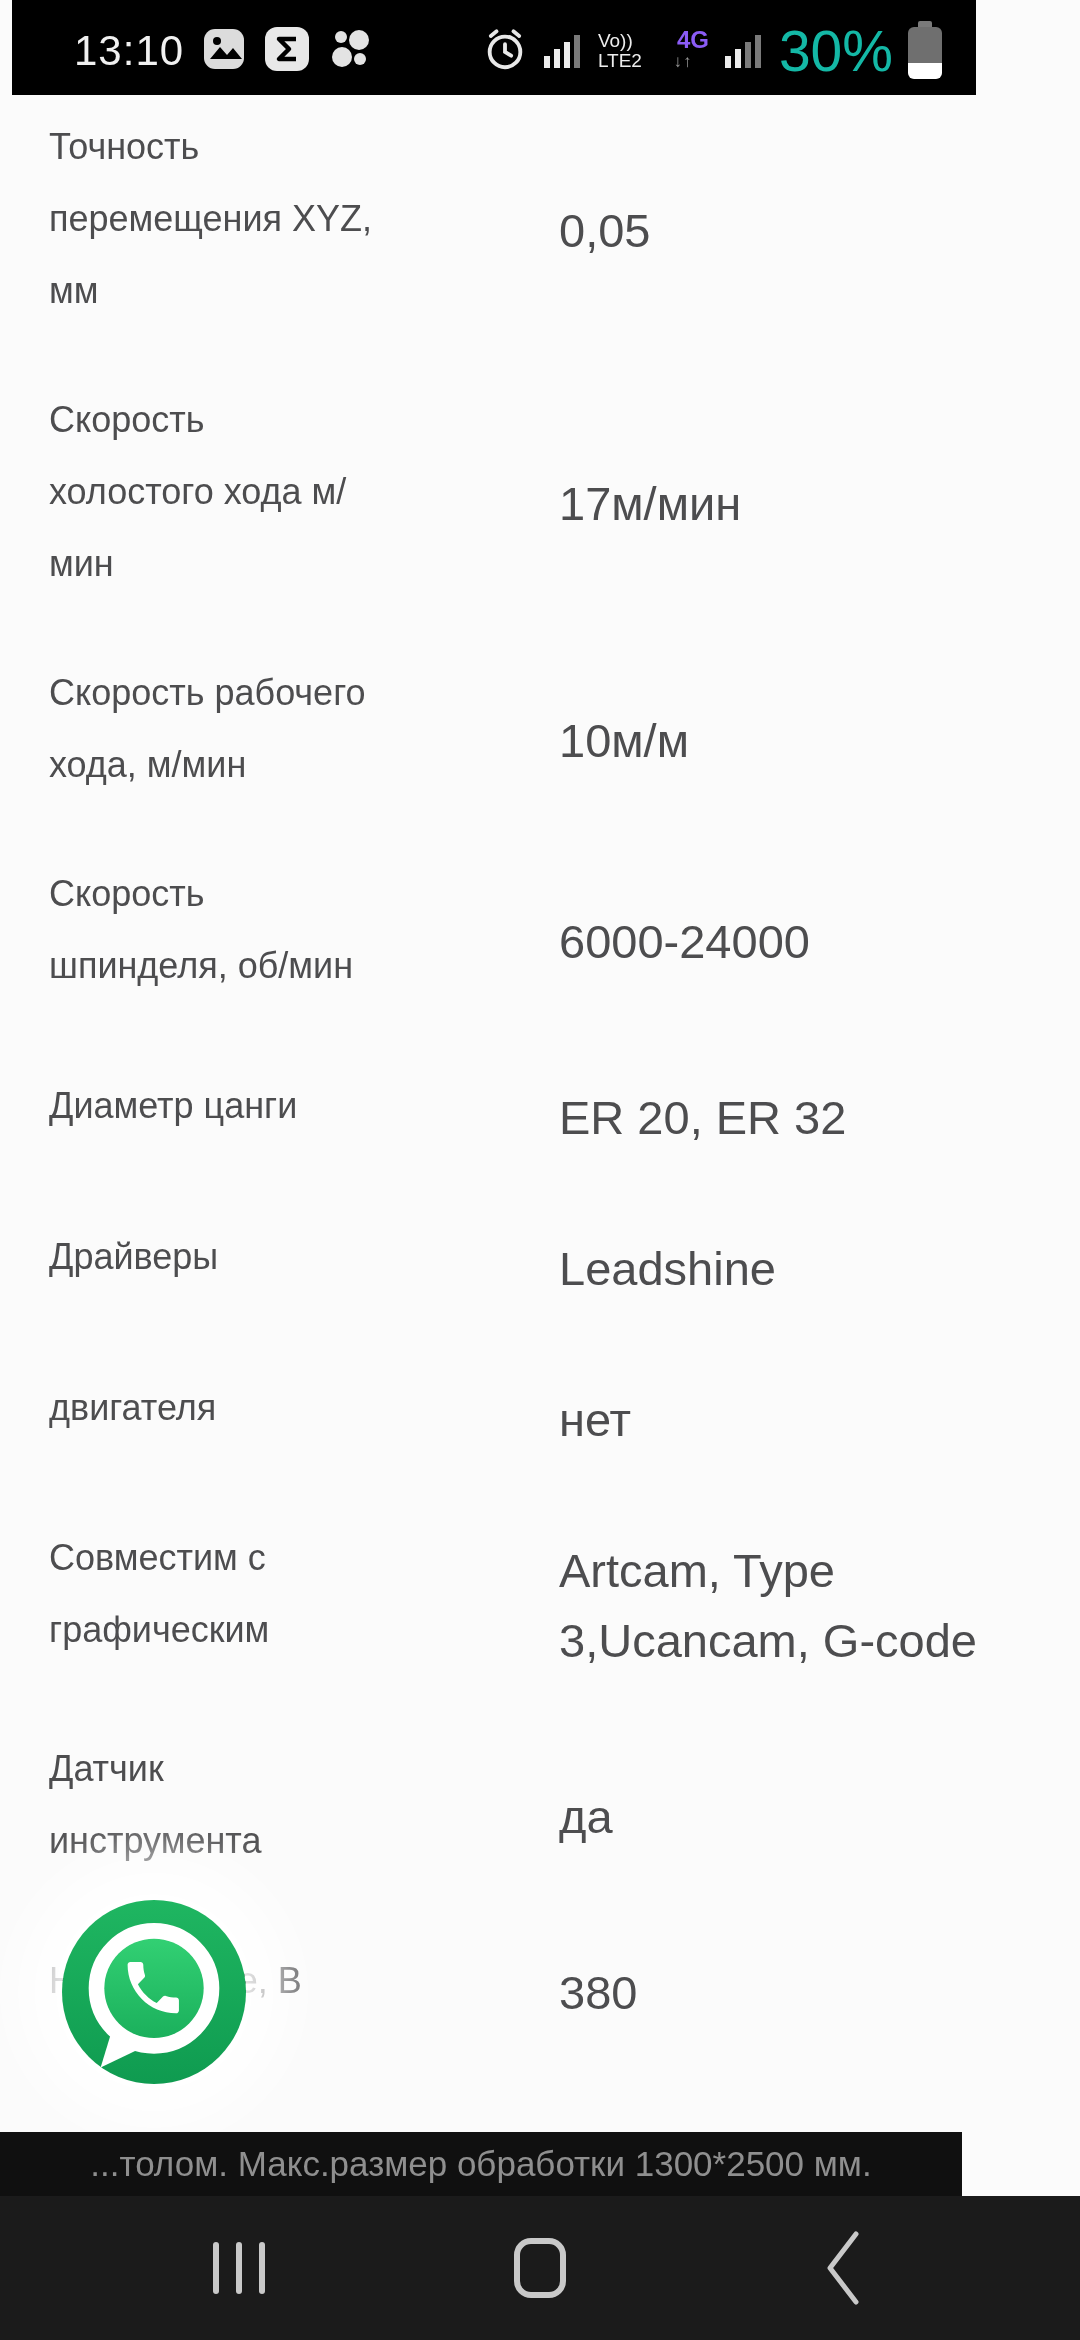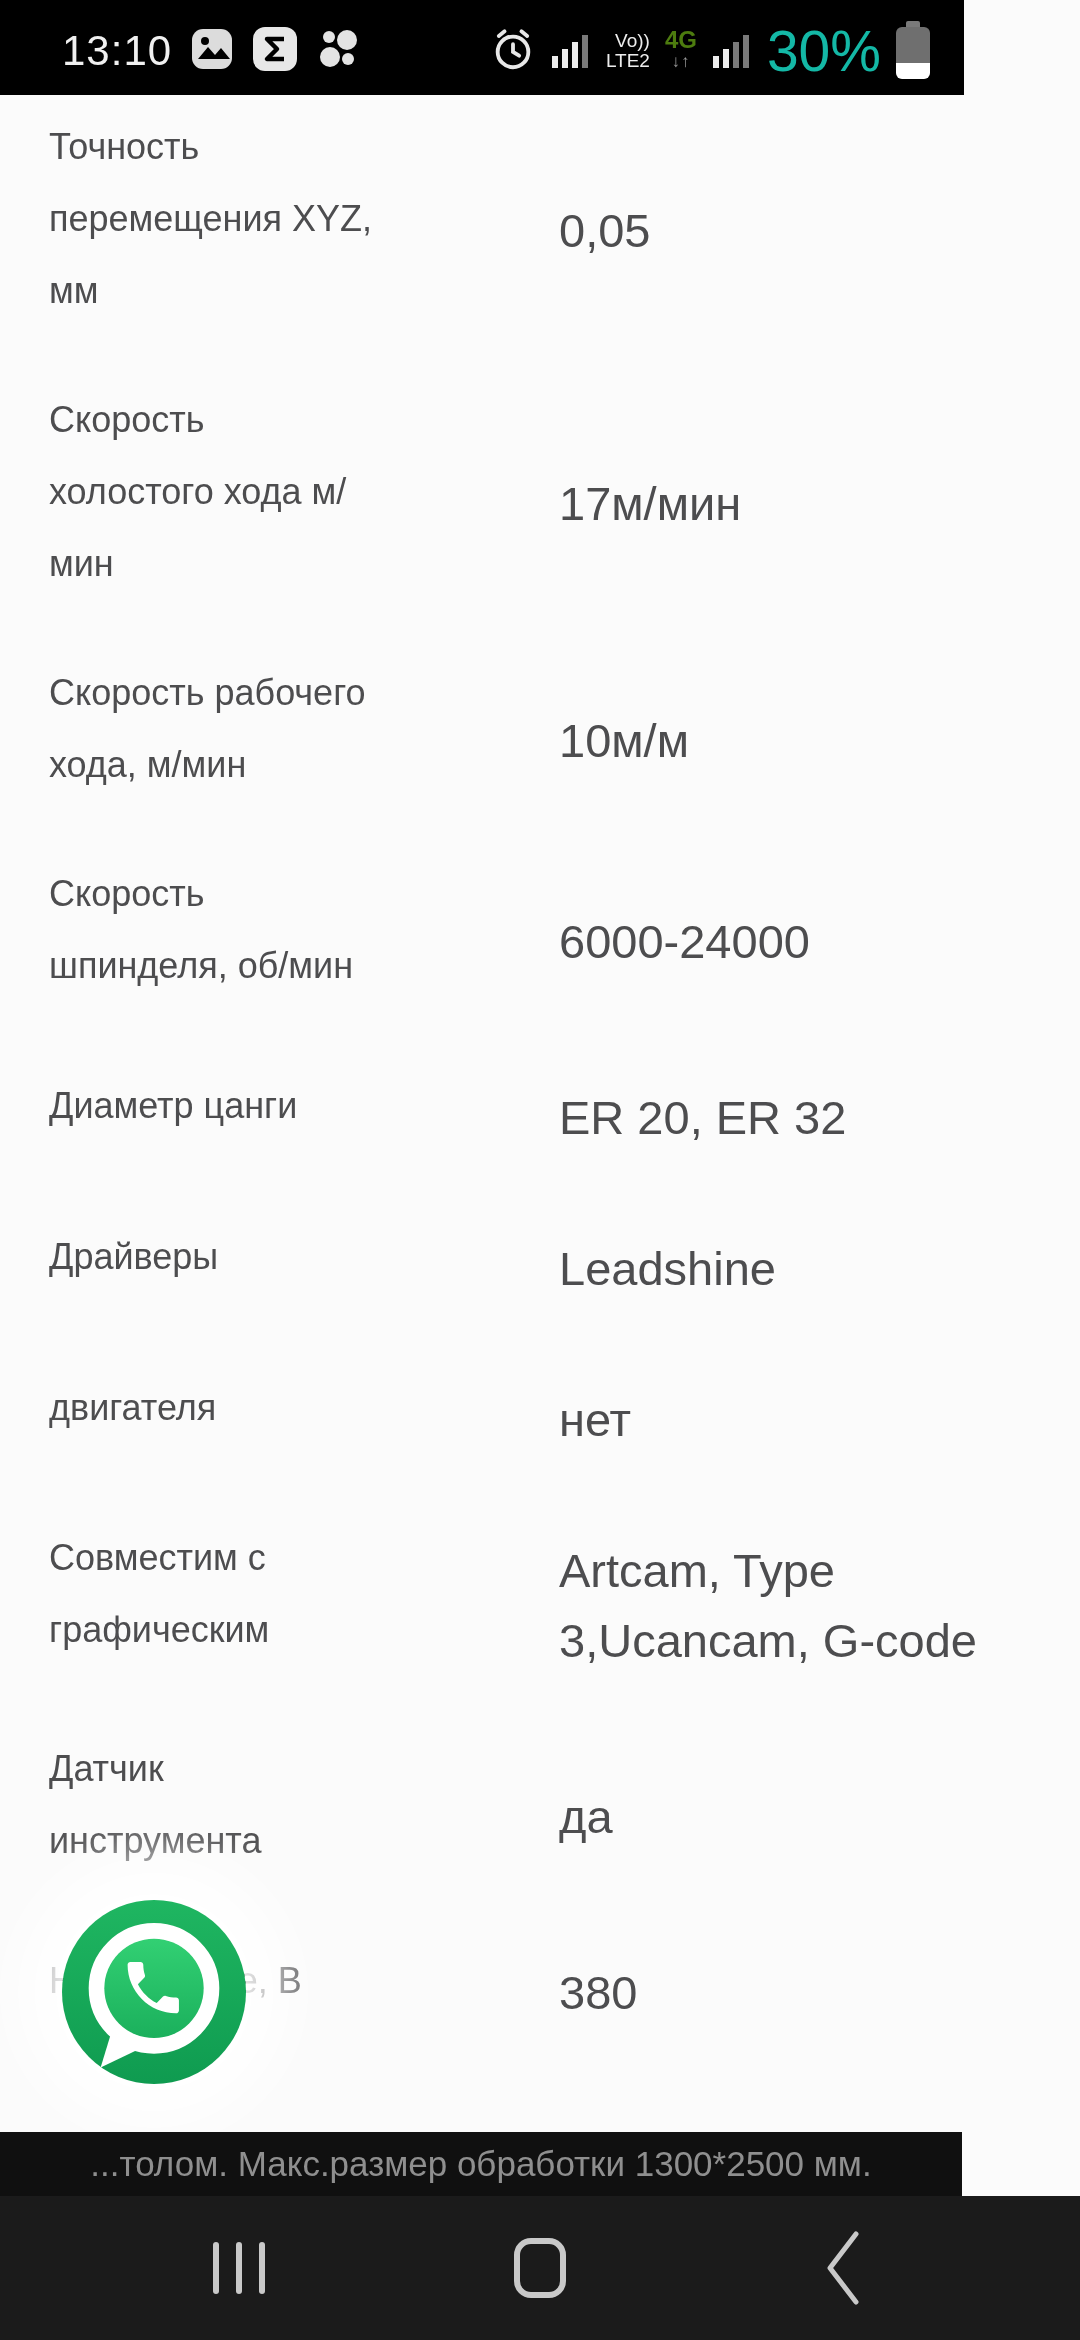--- a/index.html
+++ b/index.html
@@ -2,31 +2,31 @@
 <html><head>
 <meta charset="utf-8">
 <style>
   html,body{margin:0;padding:0;background:#000;}
   .screen{
     position:relative;width:1080px;height:2340px;overflow:hidden;
     background:#fbfbfb;font-family:"Liberation Sans",sans-serif;
   }
   
   .status-bar{
-    position:absolute;top:0;left:0;width:964px;height:95px;background:#000;
+    position:absolute;top:0;left:12px;width:964px;height:95px;background:#000;
     display:flex;align-items:center;box-sizing:border-box;padding:6px 34px 0 62px;
     color:#ececec;
   }
   .sb-left{display:flex;align-items:center;gap:18px;}
   .sb-time{font-size:42px;letter-spacing:1px;color:#f0f0f0;}
   .sb-right{margin-left:auto;display:flex;align-items:center;gap:15px;}
-  .volte{display:flex;flex-direction:column;align-items:flex-end;line-height:20px;}
+  .volte{display:flex;flex-direction:column;align-items:flex-start;line-height:20px;}
   .volte span{font-size:19px;color:#ededed;}
   .net4g{display:flex;flex-direction:column;align-items:center;line-height:22px;}
-  .net4g .g{font-size:24px;font-weight:bold;color:#4d7c0f;}
+  .net4g .g{font-size:24px;font-weight:bold;color:#8b5cf6;margin-left:20px;}
   .net4g .arr{font-size:17px;color:#9a9a9a;letter-spacing:1px;}
   .sb-batt-pct{font-size:57px;color:#14b8a6;}
   .battery{position:relative;width:34px;height:60px;display:flex;flex-direction:column;align-items:center;}
   .battery .cap{width:14px;height:6px;background:#7a7a7a;border-radius:2px 2px 0 0;}
   .battery .body{width:34px;height:52px;border-radius:6px;overflow:hidden;
     background:linear-gradient(to top,#ffffff 0 30%,#6f6f6f 30% 100%);}
   
   .content{
     position:absolute;top:95px;left:0;width:1080px;height:2037px;box-sizing:border-box;
     padding:16px 36px 0 49px;overflow:hidden;

